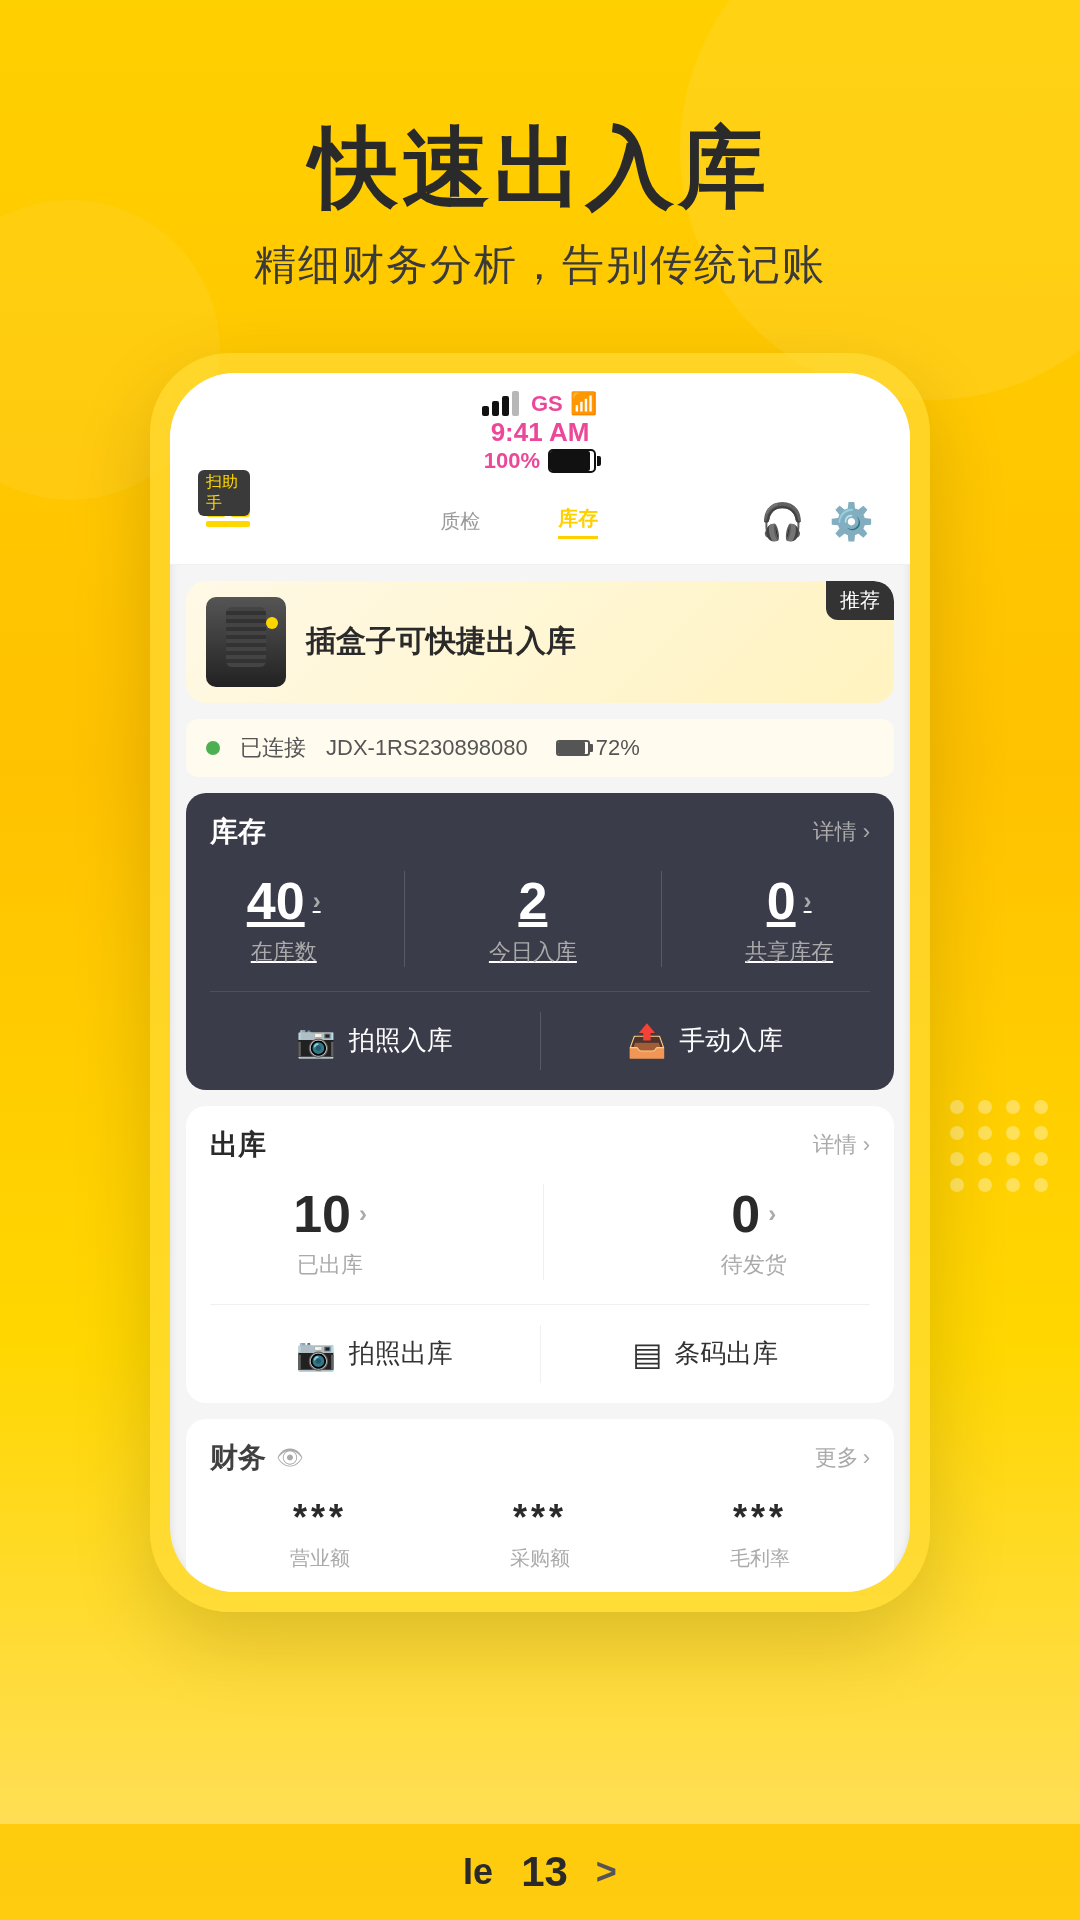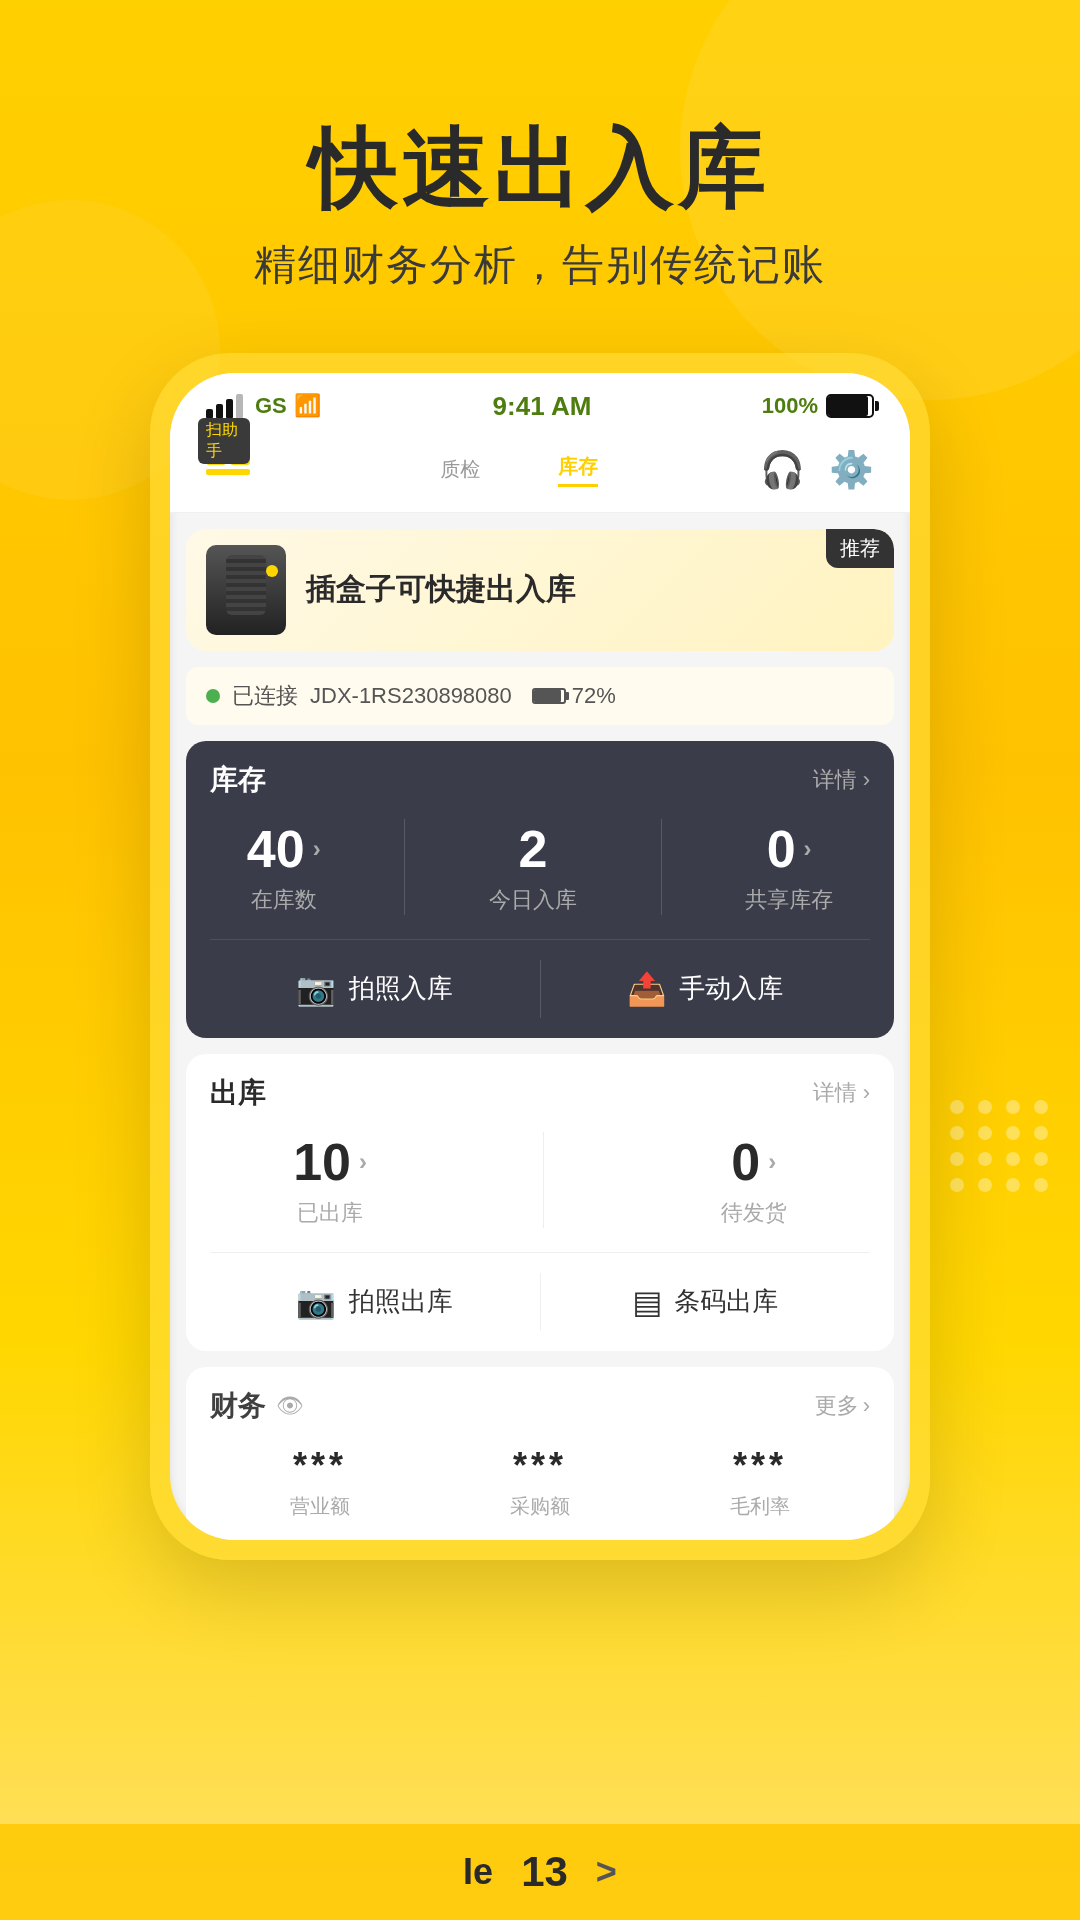--- a/index.html
+++ b/index.html
@@ -102,21 +102,22 @@
 
     
     .status-bar {
       background: #fff;
       padding: 18px 36px 10px;
       display: flex;
       align-items: center;
       justify-content: space-between;
       font-size: 24px;
       font-weight: 600;
-      color: #4d7c0f;
+      color: #ec4899;
+      flex-direction: column;
     }
     .status-left { display: flex; align-items: center; gap: 8px; }
     .signal-bars { display: flex; align-items: flex-end; gap: 3px; }
     .signal-bars span { background: #111; border-radius: 2px; width: 7px; }
     .signal-bars span:nth-child(1) { height: 10px; }
     .signal-bars span:nth-child(2) { height: 15px; }
     .signal-bars span:nth-child(3) { height: 20px; }
     .signal-bars span:nth-child(4) { height: 25px; opacity: 0.3; }
     .carrier { font-size: 22px; font-weight: 700; margin-left: 4px; }
     .wifi-icon { font-size: 22px; }
@@ -252,21 +253,21 @@
     }
 
     
     .connection-bar {
       margin: 0 16px 16px;
       background: #fffbee;
       border-radius: 12px;
       padding: 14px 20px;
       display: flex;
       align-items: center;
-      gap: 12px;
+      gap: 20px;
       font-size: 22px;
       color: #555;
     }
     .conn-dot {
       width: 14px; height: 14px;
       background: #4CAF50;
       border-radius: 50%;
       flex-shrink: 0;
     }
     .conn-battery {
@@ -314,20 +315,21 @@
     .section-title { font-size: 28px; font-weight: 600; }
     .section-detail {
       font-size: 22px;
       color: #aaa;
       display: flex; align-items: center; gap: 6px;
     }
     .stats-row {
       display: flex;
       justify-content: space-around;
       margin-bottom: 24px;
+      text-decoration: underline;
     }
     .stat-item { text-align: center; }
     .stat-value {
       font-size: 52px;
       font-weight: 700;
       color: #fff;
       display: flex; align-items: center; justify-content: center; gap: 8px;
     }
     .stat-value .arrow {
       font-size: 24px;

